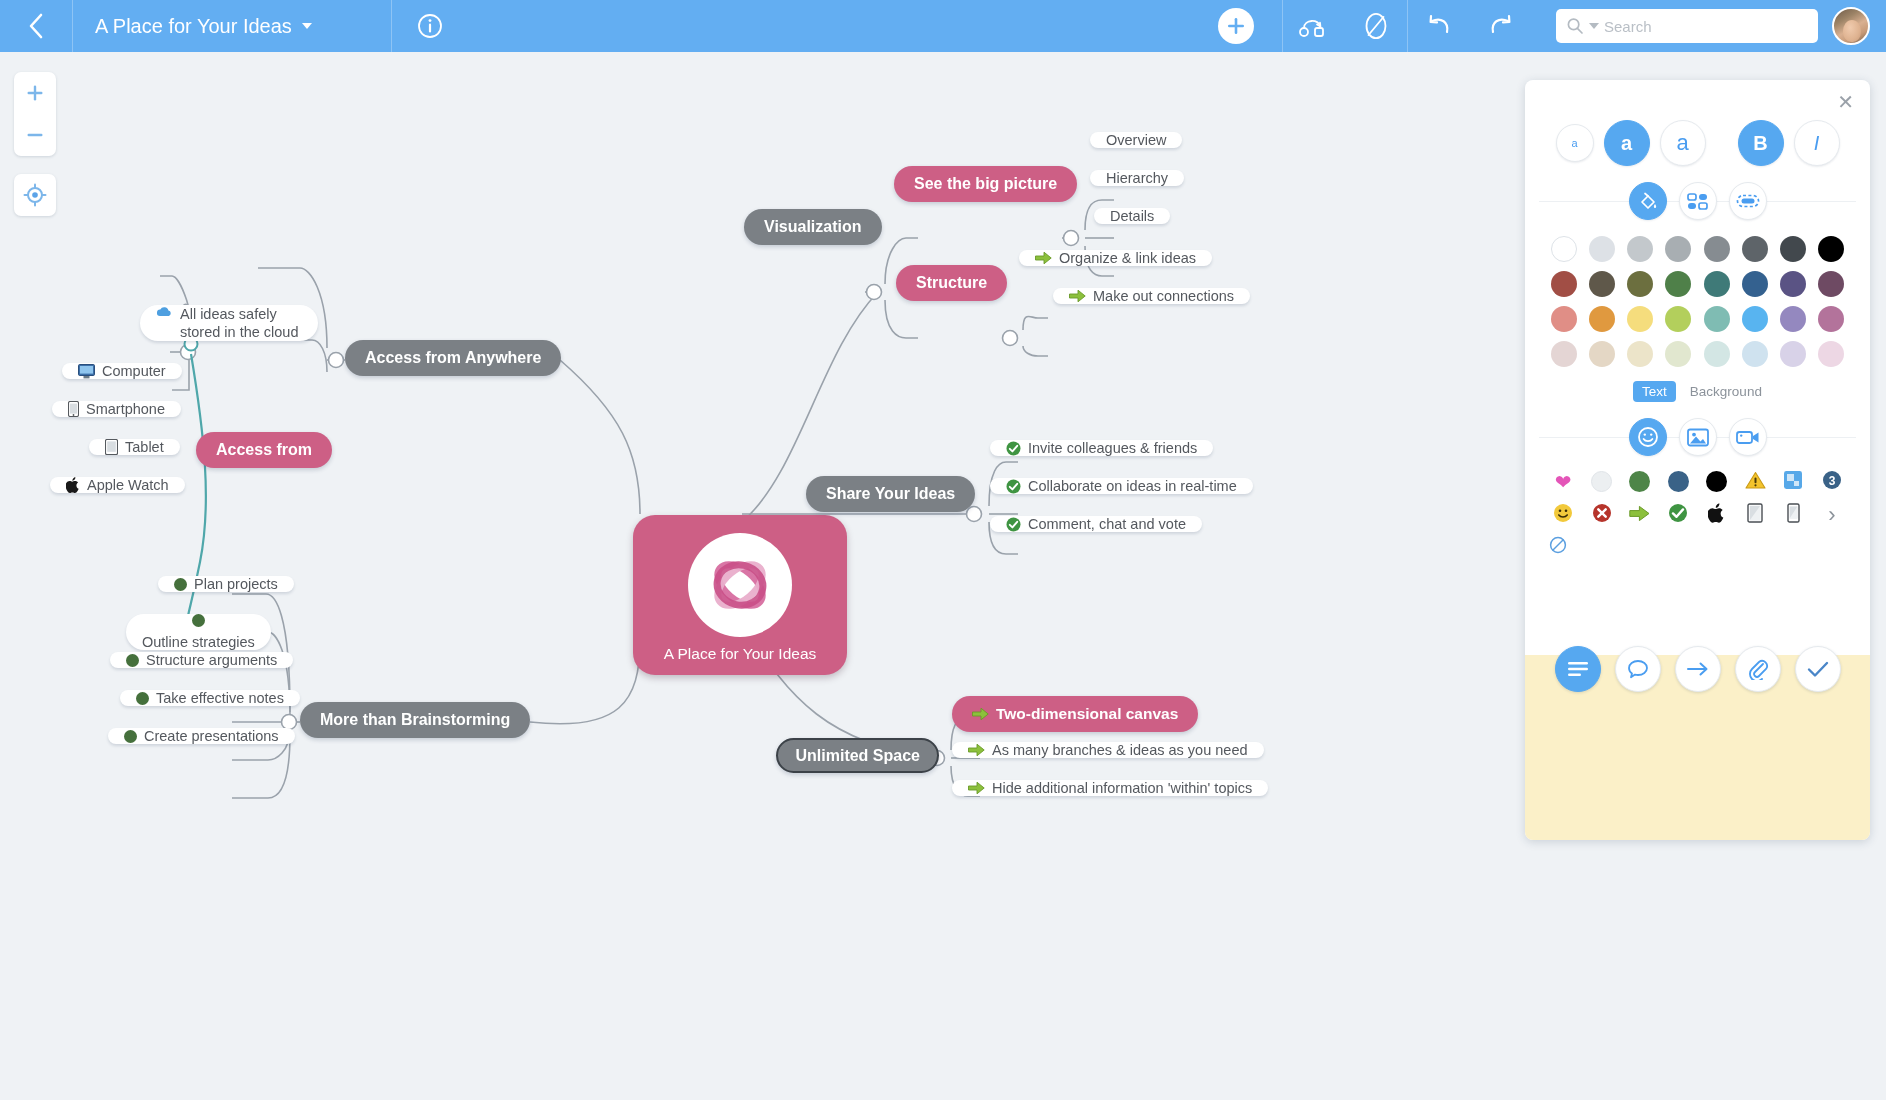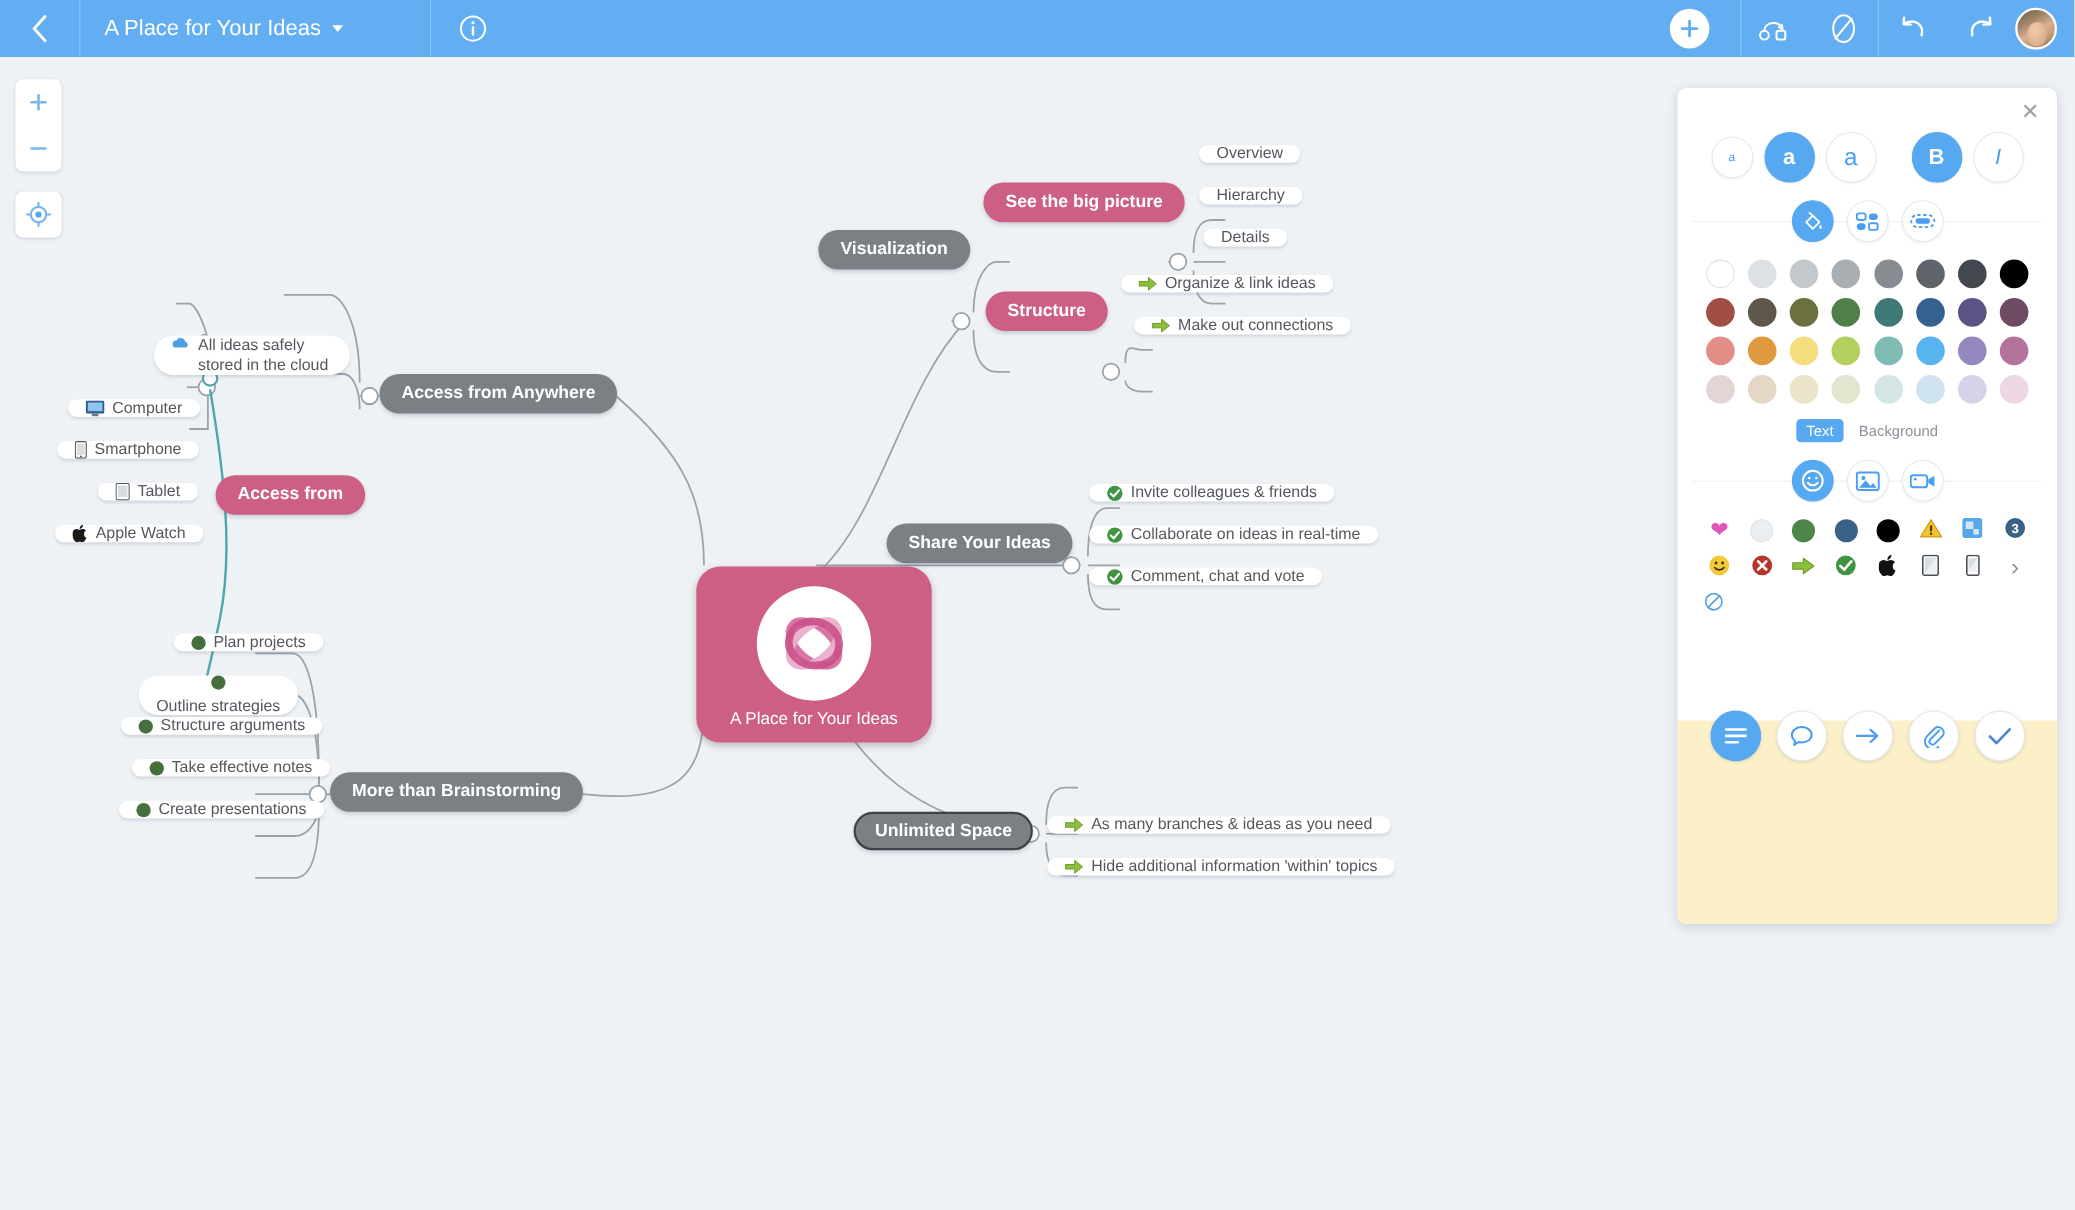--- a/index.html
+++ b/index.html
@@ -280,20 +280,30 @@
         </svg>
       </div>
       <div class="tb-btn">
         <svg width="28" height="26" viewBox="0 0 28 26">
           <path d="M21,8 C12,4 4,9 6,19" fill="none" stroke="#ffffff" stroke-width="2.2" stroke-linecap="round"></path>
           <polyline points="22,3 22.4,9 16,9.4" fill="none" stroke="#ffffff" stroke-width="2.2" stroke-linecap="round" stroke-linejoin="round"></polyline>
         </svg>
       </div>
     </div>
 
+    <div class="tb-search-wrap">
+      <div class="searchbox">
+        <svg width="18" height="18" viewBox="0 0 18 18">
+          <circle cx="7.6" cy="7.4" r="5.2" fill="none" stroke="#b4bbc2" stroke-width="1.7"></circle>
+          <line x1="11.4" y1="11.4" x2="16" y2="16" stroke="#b4bbc2" stroke-width="1.7" stroke-linecap="round"></line>
+        </svg>
+        <span class="caret-down" style="border-top-color:#b4bbc2"></span>
+        <span class="search-ph">Search</span>
+      </div>
+    </div>
     <div class="avatar"></div>
   </div>
 
   <div class="canvas">
 
     <svg id="edges">
       <g fill="none" stroke="#9aa2ab" stroke-width="1.6">
 
         <path d="M640,462 C640,400 620,360 560,308"></path>
 
@@ -504,21 +514,21 @@
     </div>
 
     <div class="node leaf" style="left:1019px; top:198px;">
       <span class="ic">
         <svg width="17" height="14" viewBox="0 0 17 14">
           <path d="M0.5,5 h8.5 V1.2 L16.2,7 L9,12.8 V9 H0.5 z" fill="#8cc03c" stroke="#6a9a28" stroke-width="0.9" stroke-linejoin="round"></path>
         </svg>
       </span>
       <span>Organize &amp; link ideas</span>
     </div>
-    <div class="node leaf" style="left:1031px; top:236px;justify-content:center;">
+    <div class="node leaf" style="left:1053px; top:236px;justify-content:center;">
       <span class="ic">
         <svg width="17" height="14" viewBox="0 0 17 14">
           <path d="M0.5,5 h8.5 V1.2 L16.2,7 L9,12.8 V9 H0.5 z" fill="#8cc03c" stroke="#6a9a28" stroke-width="0.9" stroke-linejoin="round"></path>
         </svg>
       </span>
       <span>Make out connections</span>
     </div>
 
     <div class="node branch" style="left:806px; top:424px;">
       <span>Share Your Ideas</span>
@@ -546,20 +556,28 @@
         <svg width="15" height="15" viewBox="0 0 15 15">
           <circle cx="7.5" cy="7.5" r="7" fill="#3f9442"></circle>
           <polyline points="3.8,7.8 6.4,10.4 11.2,4.8" fill="none" stroke="#ffffff" stroke-width="1.9" stroke-linecap="round" stroke-linejoin="round"></polyline>
         </svg>
       </span>
       <span>Comment, chat and vote</span>
     </div>
 
     <div class="node branch selected" style="left:776px; top:686px;">
       <span>Unlimited Space</span>
+    </div>
+    <div class="node pink small" style="left:952px; top:644px;">
+      <span class="ic">
+        <svg width="17" height="14" viewBox="0 0 17 14">
+          <path d="M0.5,5 h8.5 V1.2 L16.2,7 L9,12.8 V9 H0.5 z" fill="#8cc03c" stroke="#6a9a28" stroke-width="0.9" stroke-linejoin="round"></path>
+        </svg>
+      </span>
+      <span>Two-dimensional canvas</span>
     </div>
     <div class="node leaf" style="left:952px; top:690px;">
       <span class="ic">
         <svg width="17" height="14" viewBox="0 0 17 14">
           <path d="M0.5,5 h8.5 V1.2 L16.2,7 L9,12.8 V9 H0.5 z" fill="#8cc03c" stroke="#6a9a28" stroke-width="0.9" stroke-linejoin="round"></path>
         </svg>
       </span>
       <span>As many branches &amp; ideas as you need</span>
     </div>
     <div class="node leaf" style="left:952px; top:728px;">

